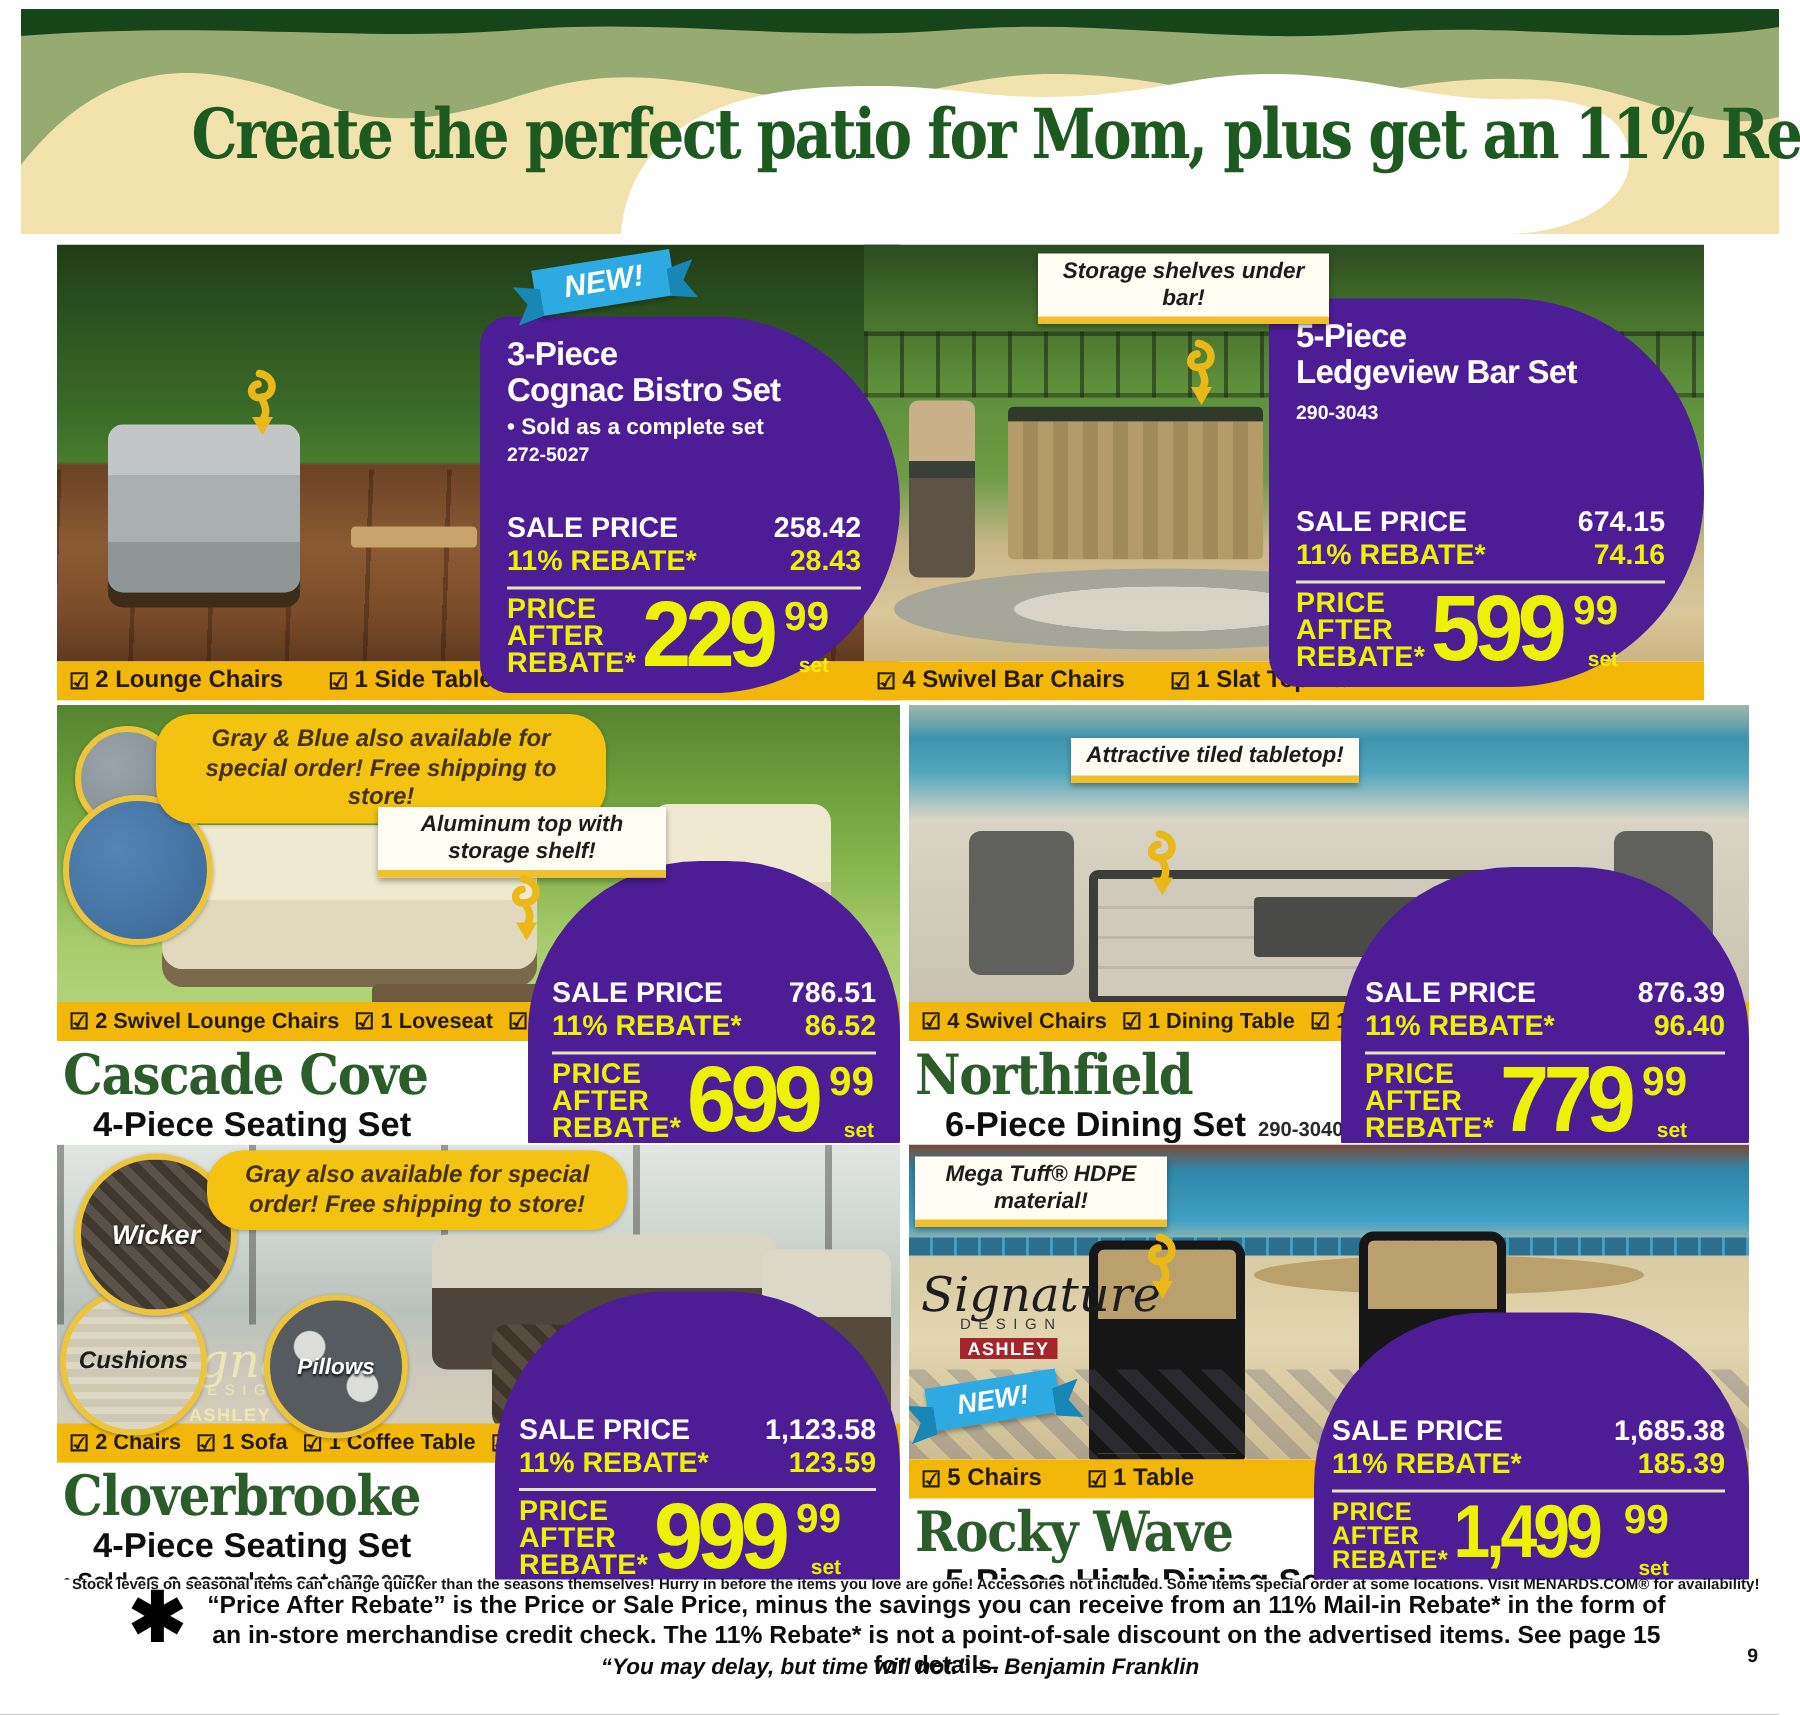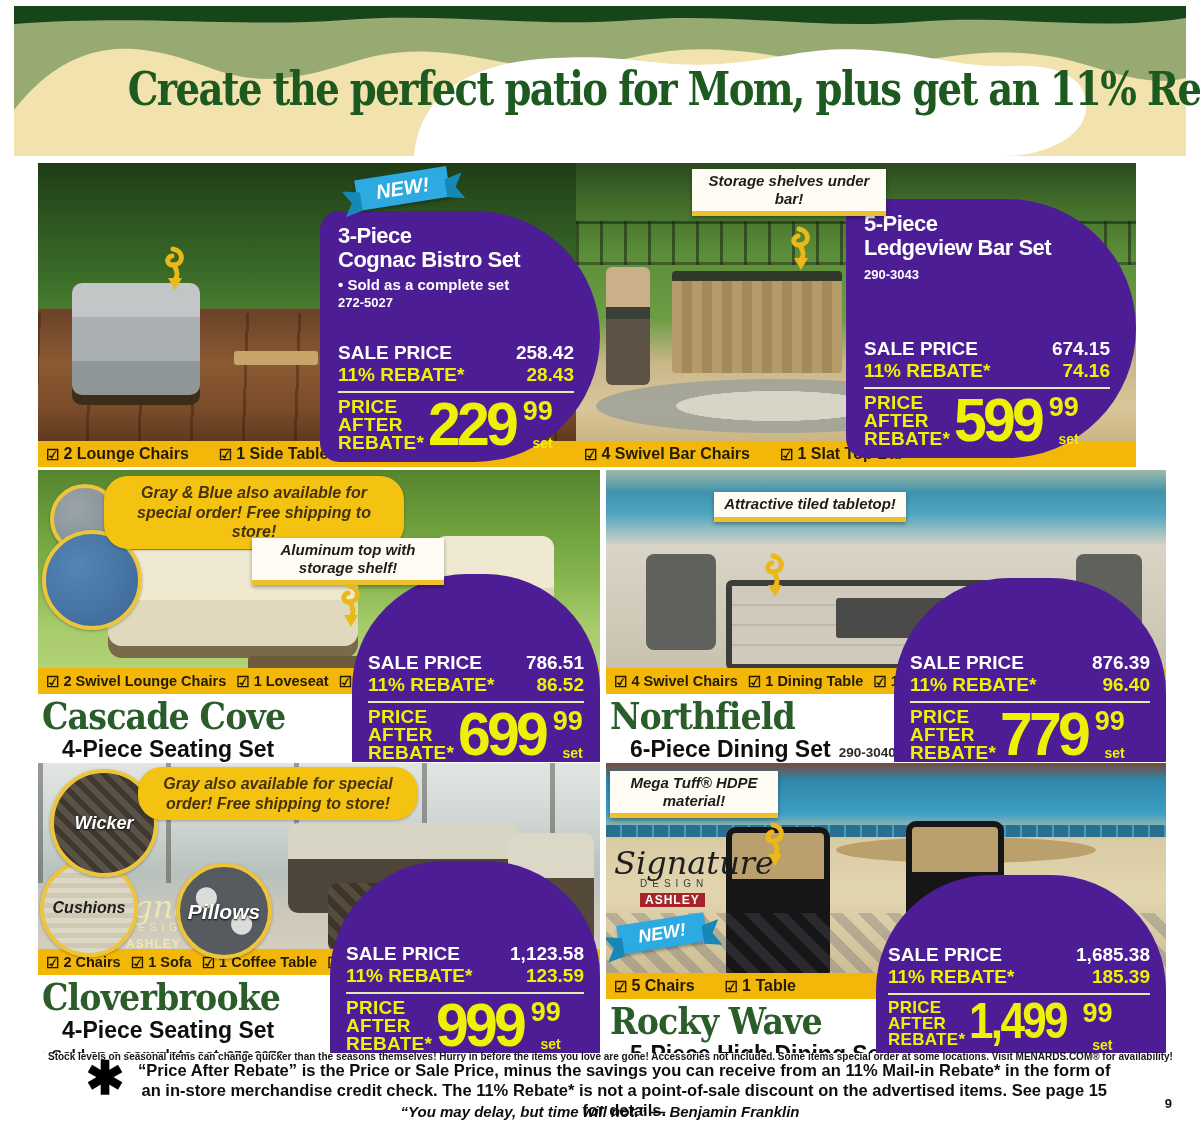--- a/index.html
+++ b/index.html
@@ -342,21 +342,21 @@
       <div class="fx" style="left:290px;top:120px;width:150px;height:70px;background:repeating-linear-gradient(45deg,#564c3e 0 7px,#3d352a 7px 14px);border-radius:10px"></div>
       <div class="fx" style="left:470px;top:70px;width:86px;height:118px;background:linear-gradient(180deg,#dcd8c8 0 38%,#55493a 38% 100%);border-radius:10px"></div>
     </div>
     <div class="sw" style="left:2px;top:96px;width:90px;height:90px;background:repeating-linear-gradient(0deg,#ddd8c6 0 5px,#cfc9b4 5px 10px)">
       <span class="dk" style="font-size:16px">Cushions</span>
     </div>
     <div class="sw" style="left:12px;top:6px;width:100px;height:100px;background:repeating-linear-gradient(45deg,#5a5248 0 6px,#3e382f 6px 12px)">
       <span class="lt">Wicker</span>
     </div>
     <div class="sw" style="left:138px;top:100px;width:88px;height:88px;background:radial-gradient(circle at 30% 35%,rgba(235,235,230,.9) 0 10px,transparent 11px),radial-gradient(circle at 70% 65%,rgba(235,235,230,.9) 0 10px,transparent 11px),#565b60">
-      <span class="lt" style="font-size:21px">Pillows</span>
+      <span class="lt" style="font-size:15px">Pillows</span>
     </div>
     <div class="cob" style="left:100px;top:4px;width:252px">Gray also available for special order! Free shipping to store!</div>
     <div class="ashley light" style="left:62px;top:128px">
       <div class="sig">Signature</div>
       <div class="des">DESIGN</div>
       <span class="ash">ASHLEY</span>
     </div>
     <div class="items-bar tight" style="top:186px">
       <span class="item">
           <span class="chk">☑</span>

